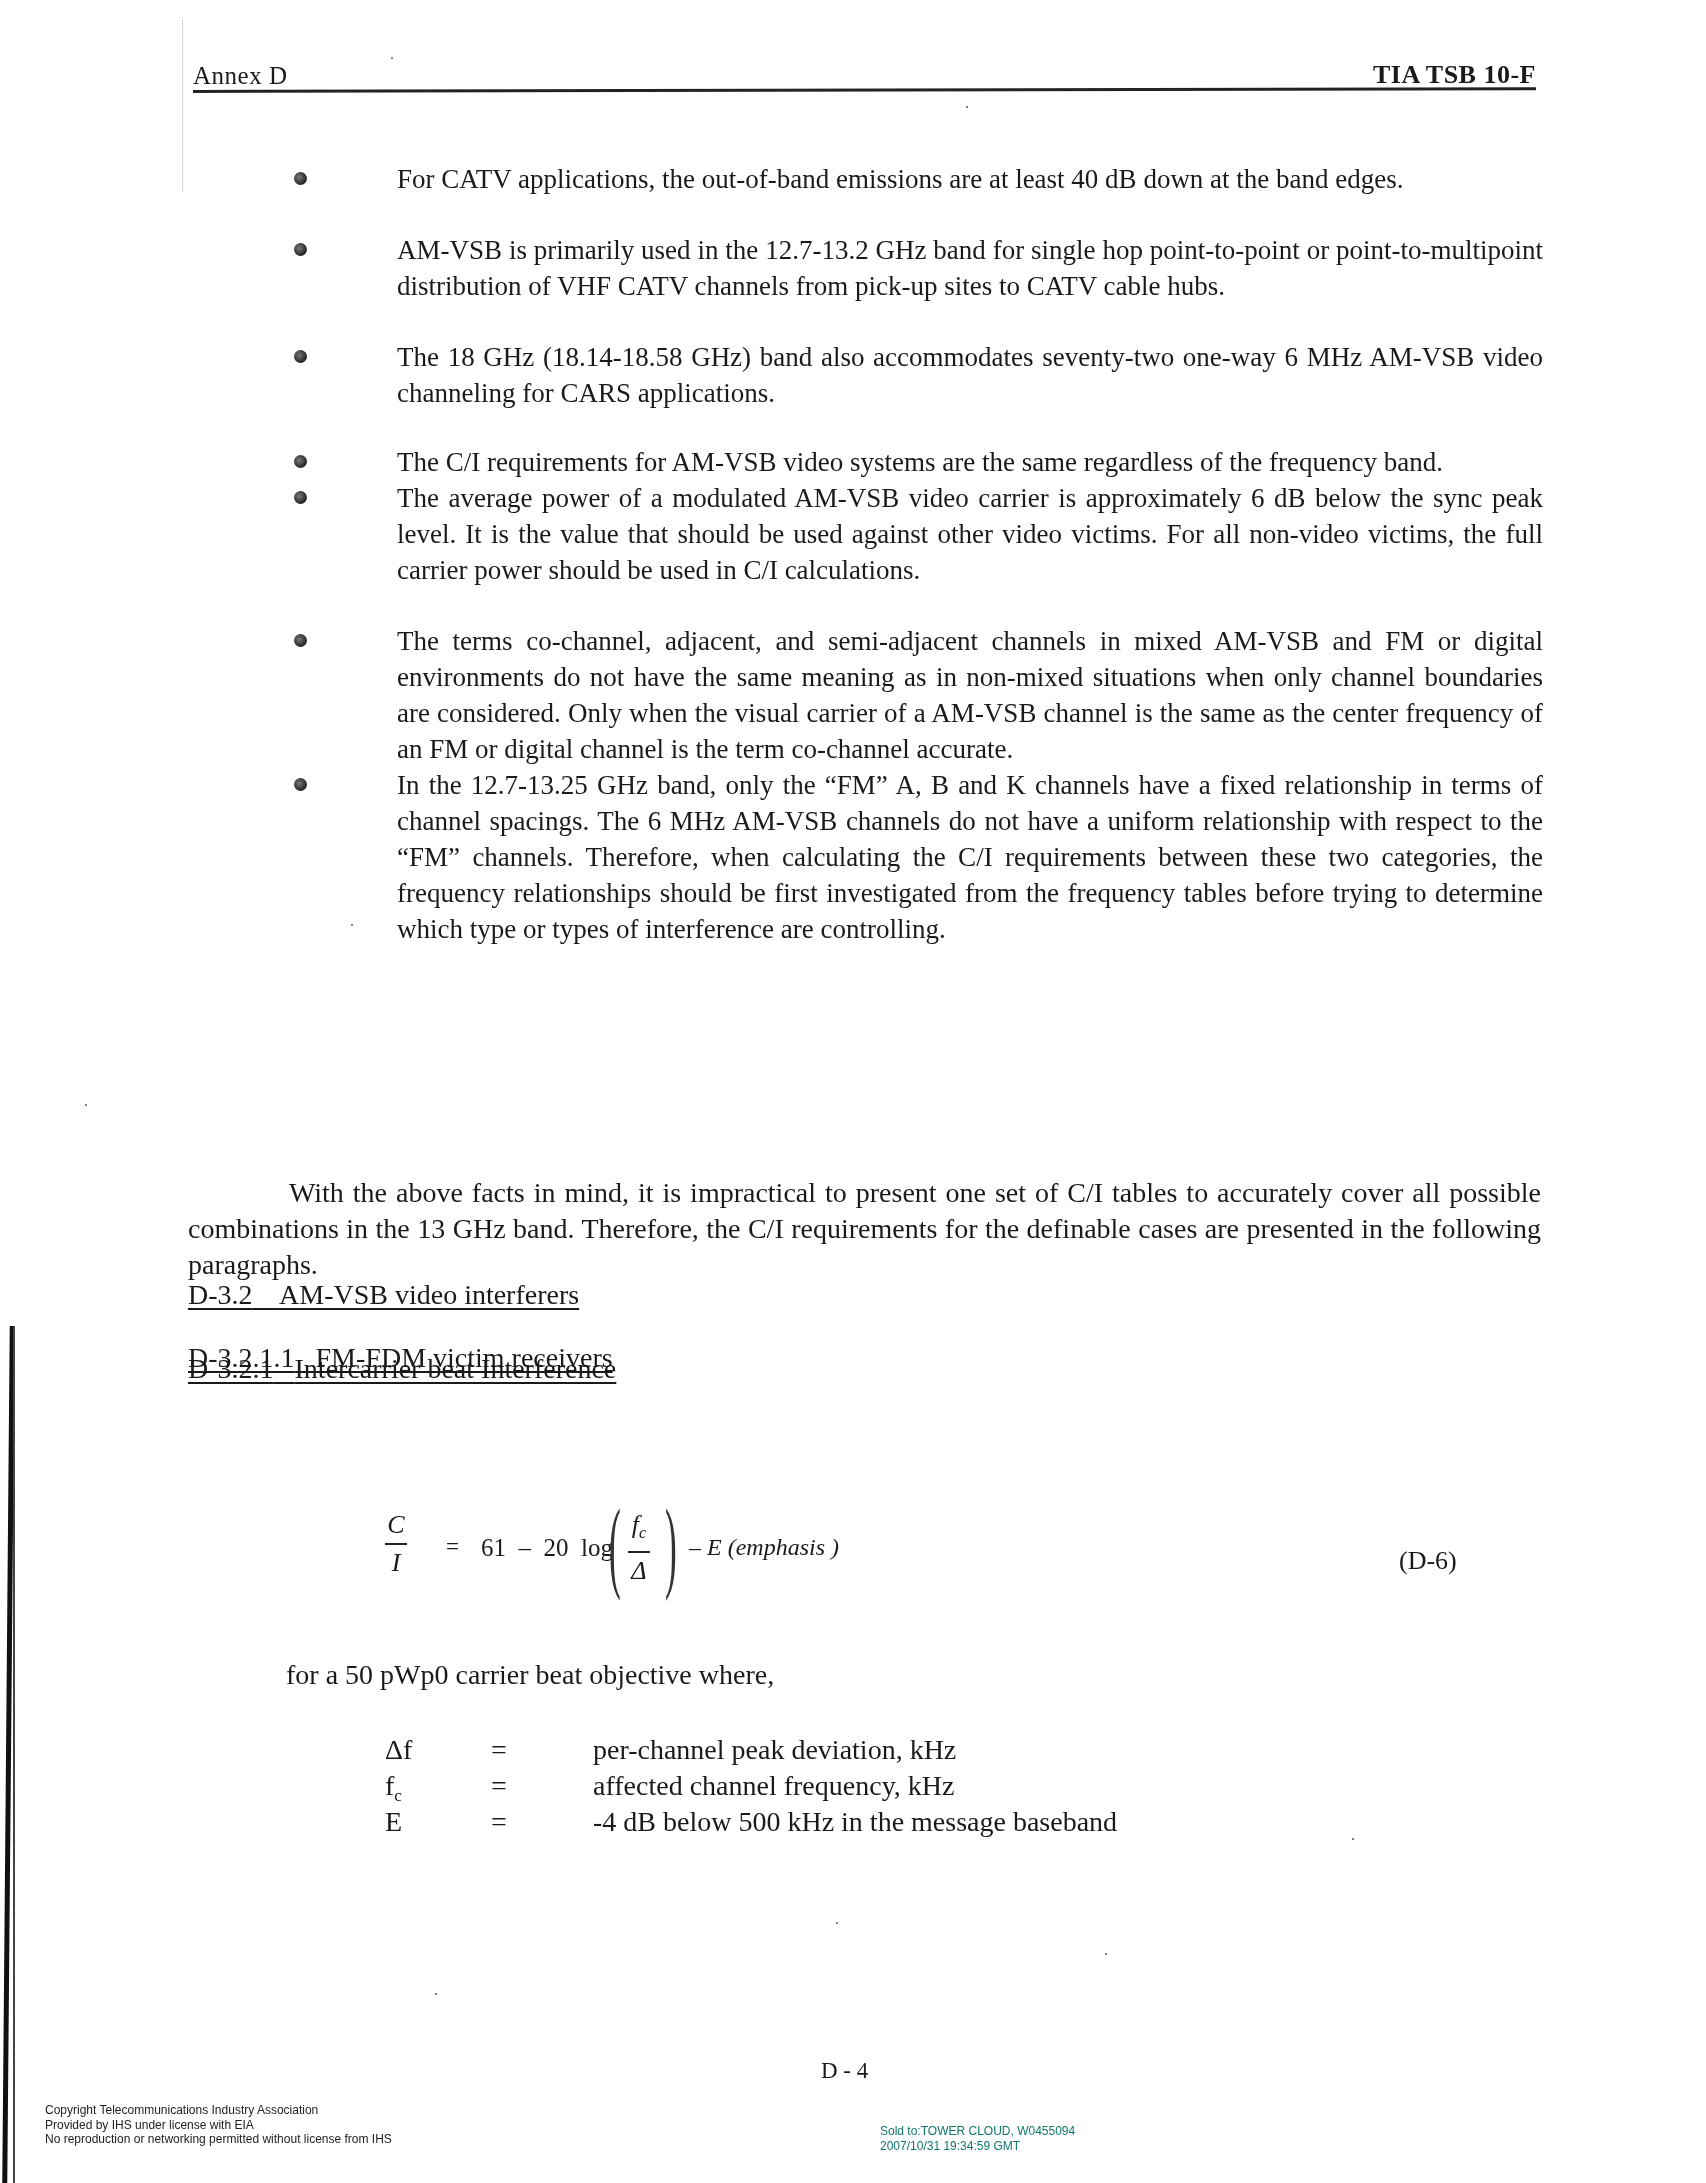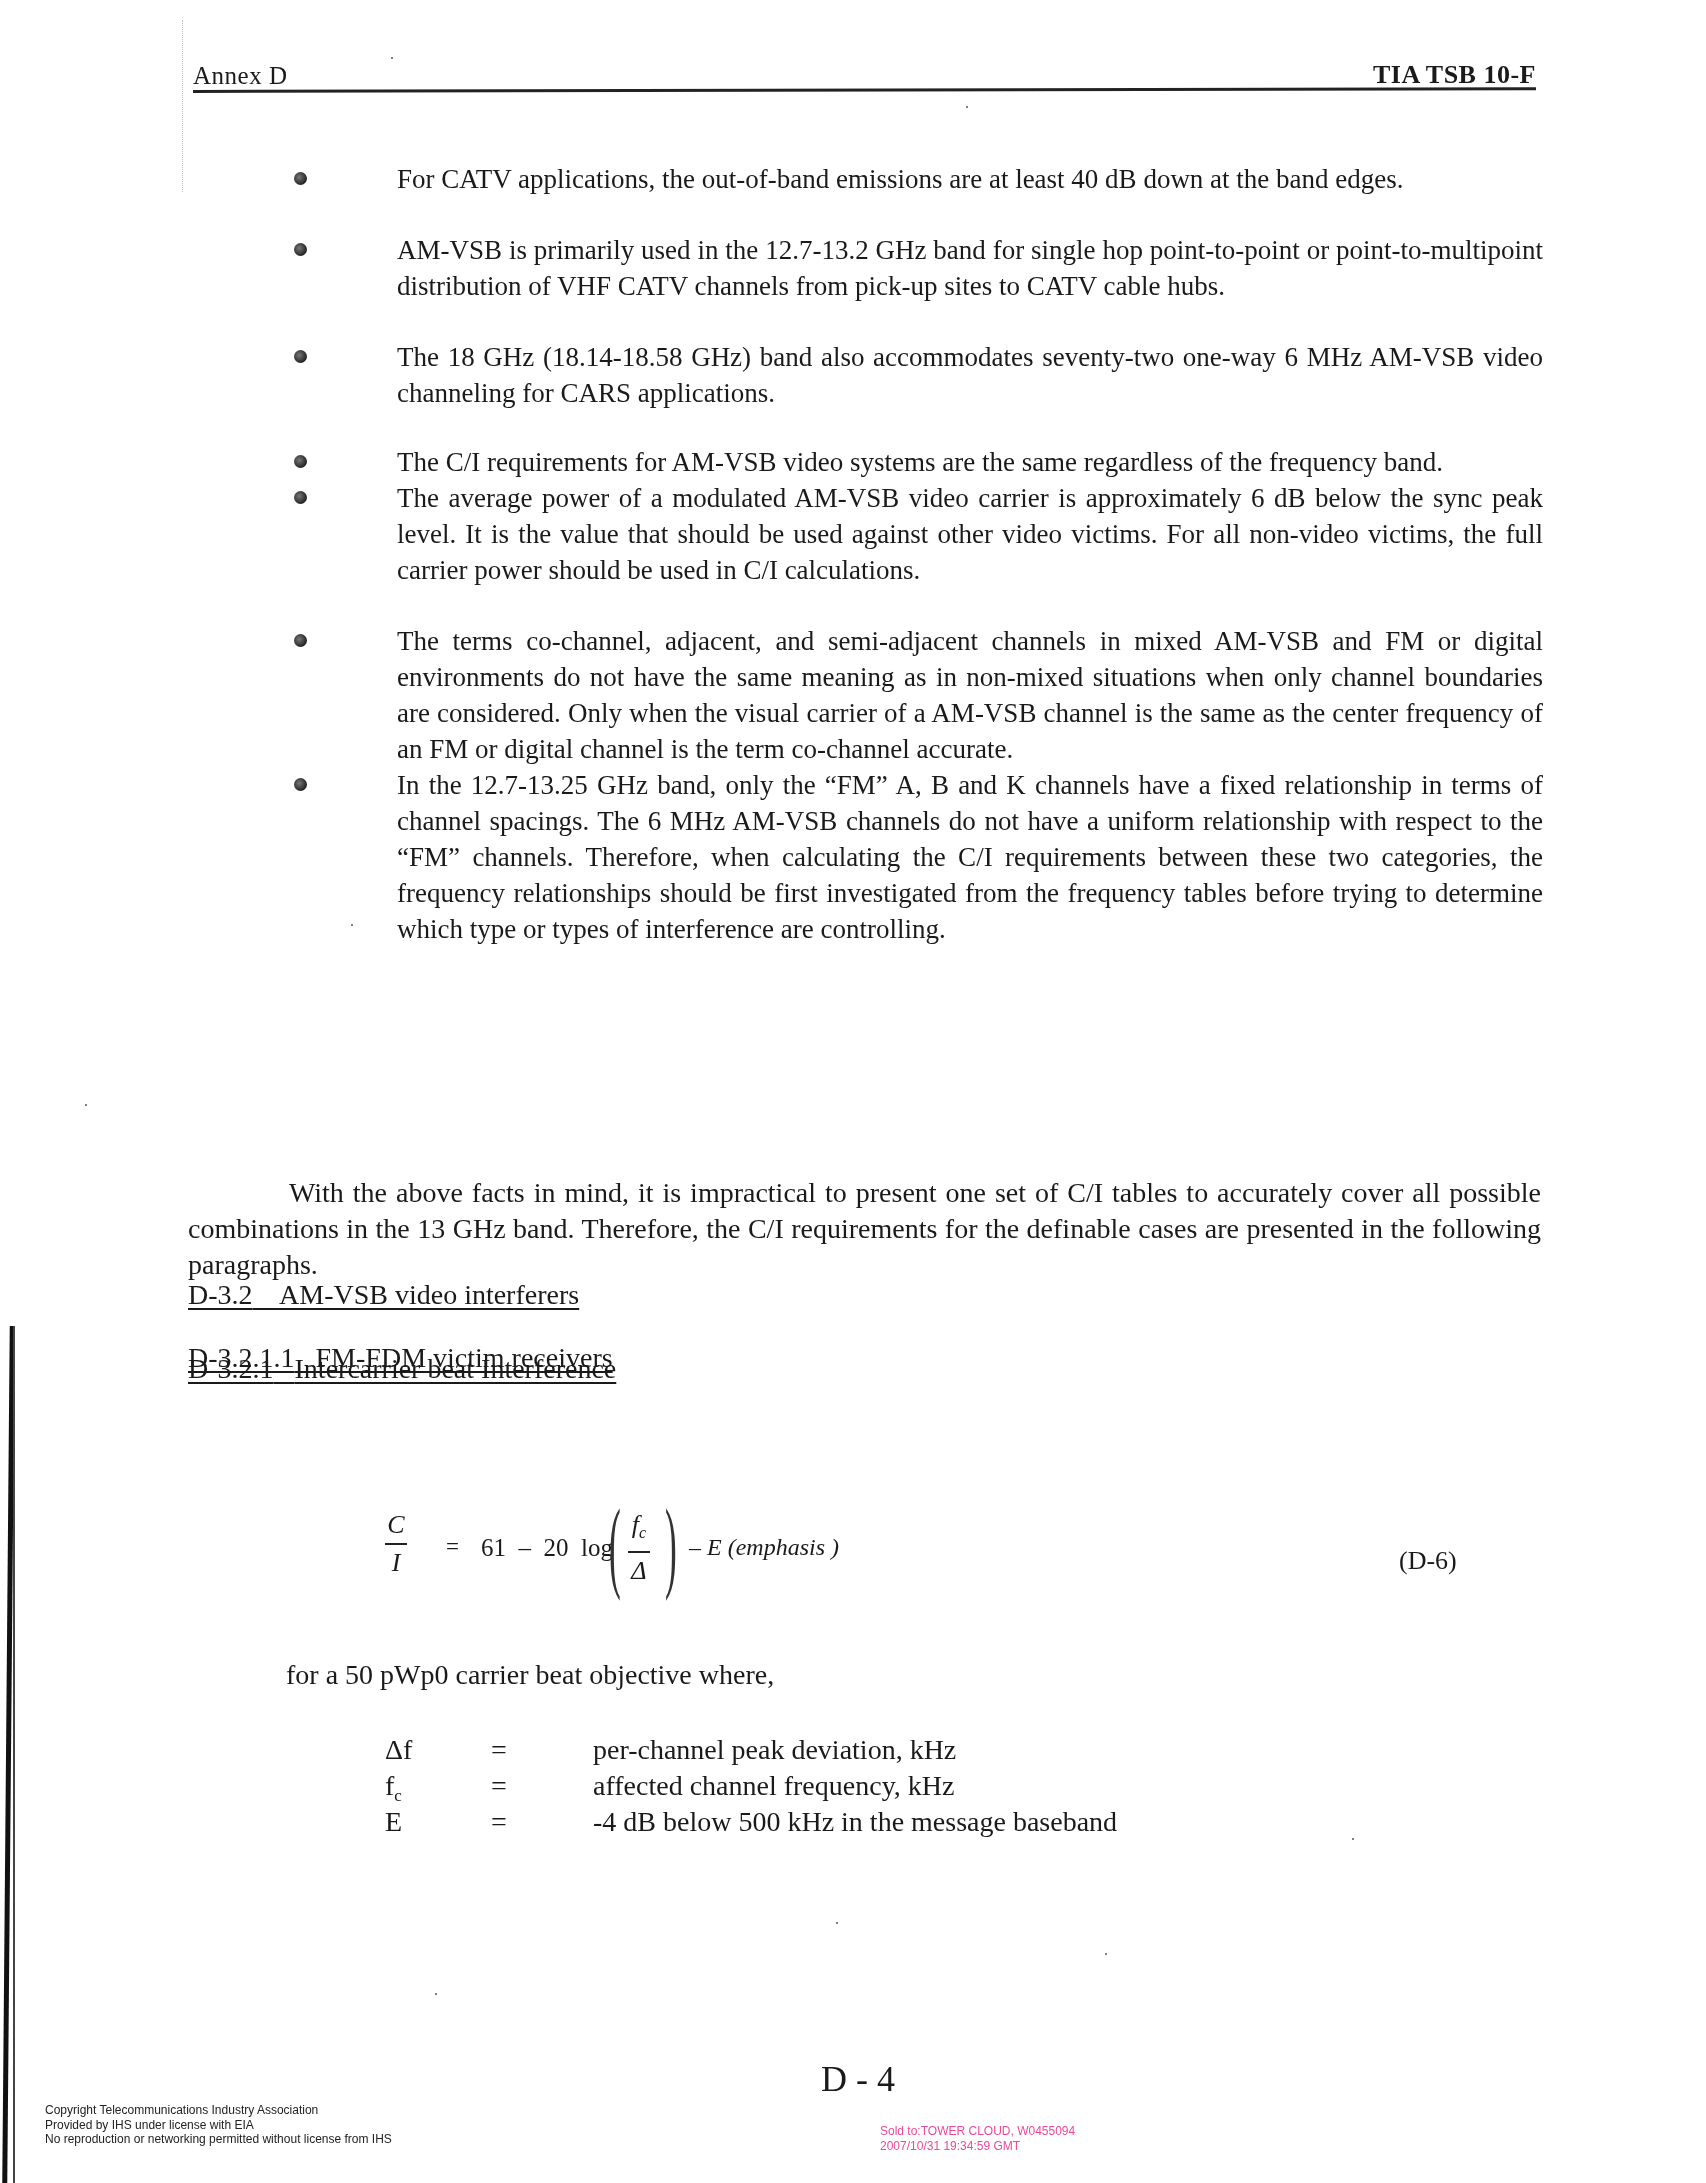--- a/index.html
+++ b/index.html
@@ -233,41 +233,41 @@
     .def-text {
       position: absolute;
       left: 208px;
       white-space: nowrap;
     }
     
     .page-number {
       position: absolute;
       left: 821px;
       top: 2058px;
-      font-size: 36px;
+      font-size: 23px;
       font-family: "Liberation Serif", serif;
     }
     
     .footer-left {
       position: absolute;
       left: 45px;
       top: 2103px;
       font-family: "Liberation Sans", "DejaVu Sans", sans-serif;
       font-size: 12px;
       line-height: 14.7px;
       color: #222;
     }
     .footer-right {
       position: absolute;
       left: 880px;
       top: 2124px;
       font-family: "Liberation Sans", "DejaVu Sans", sans-serif;
       font-size: 12px;
       line-height: 14.7px;
-      color: #ec4899;
+      color: #0f766e;
     }
     .specks span {
       position: absolute;
       width: 2px; height: 2px;
       background: #555;
       border-radius: 50%;
     }
   </style>
 </head>
 <body>

